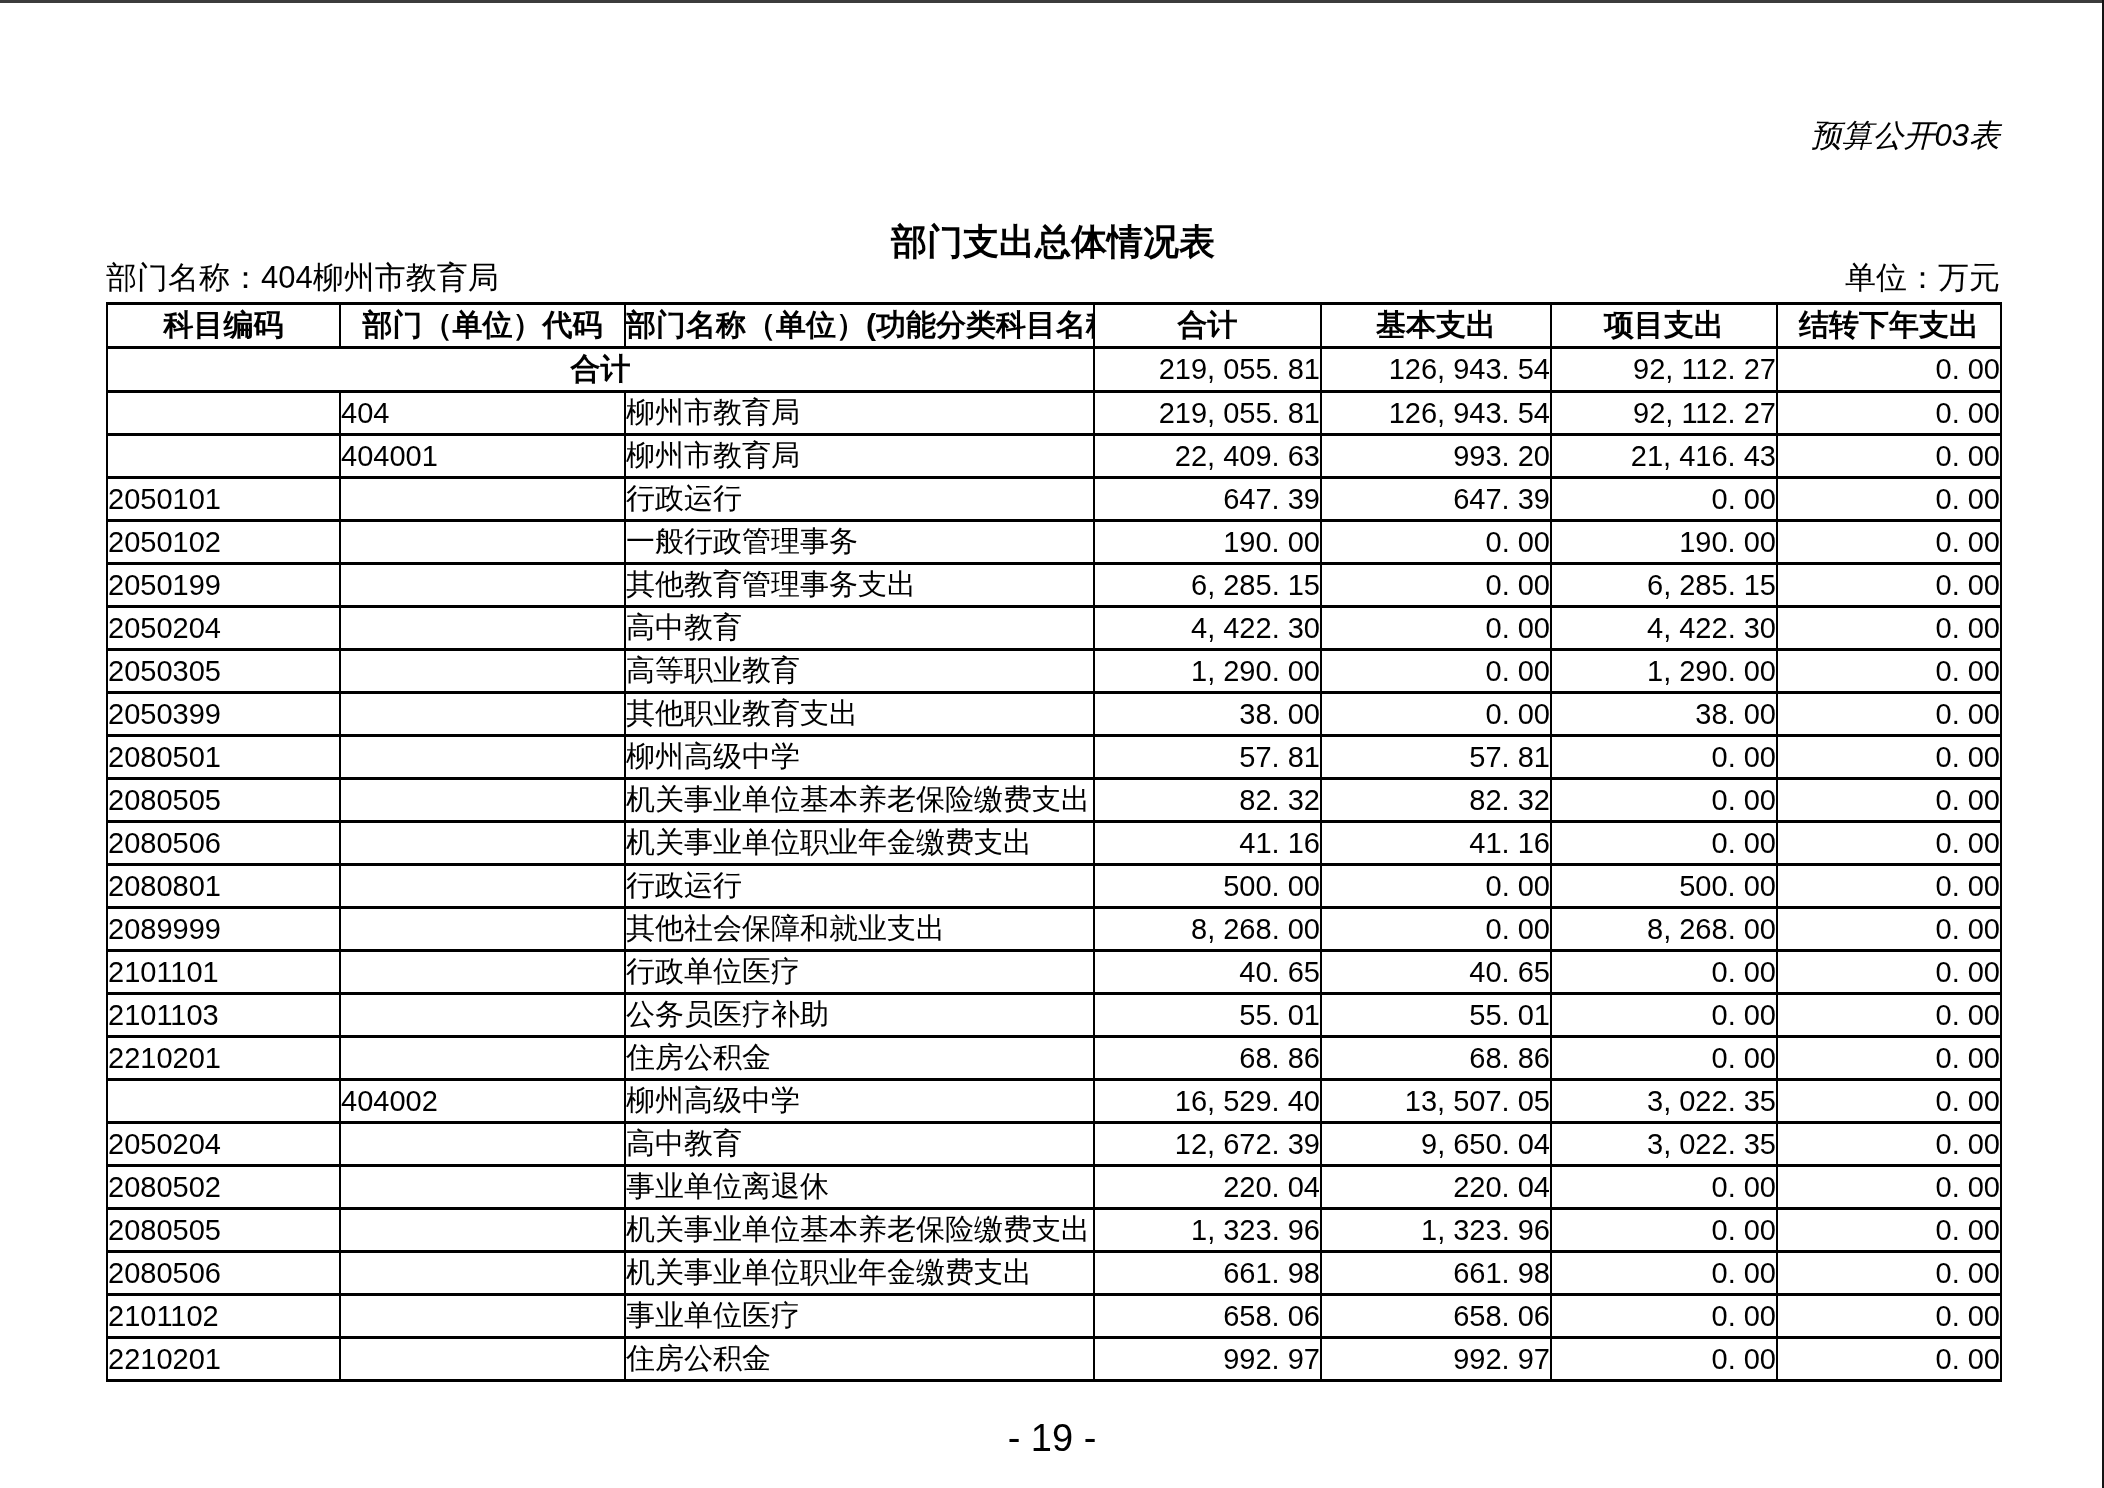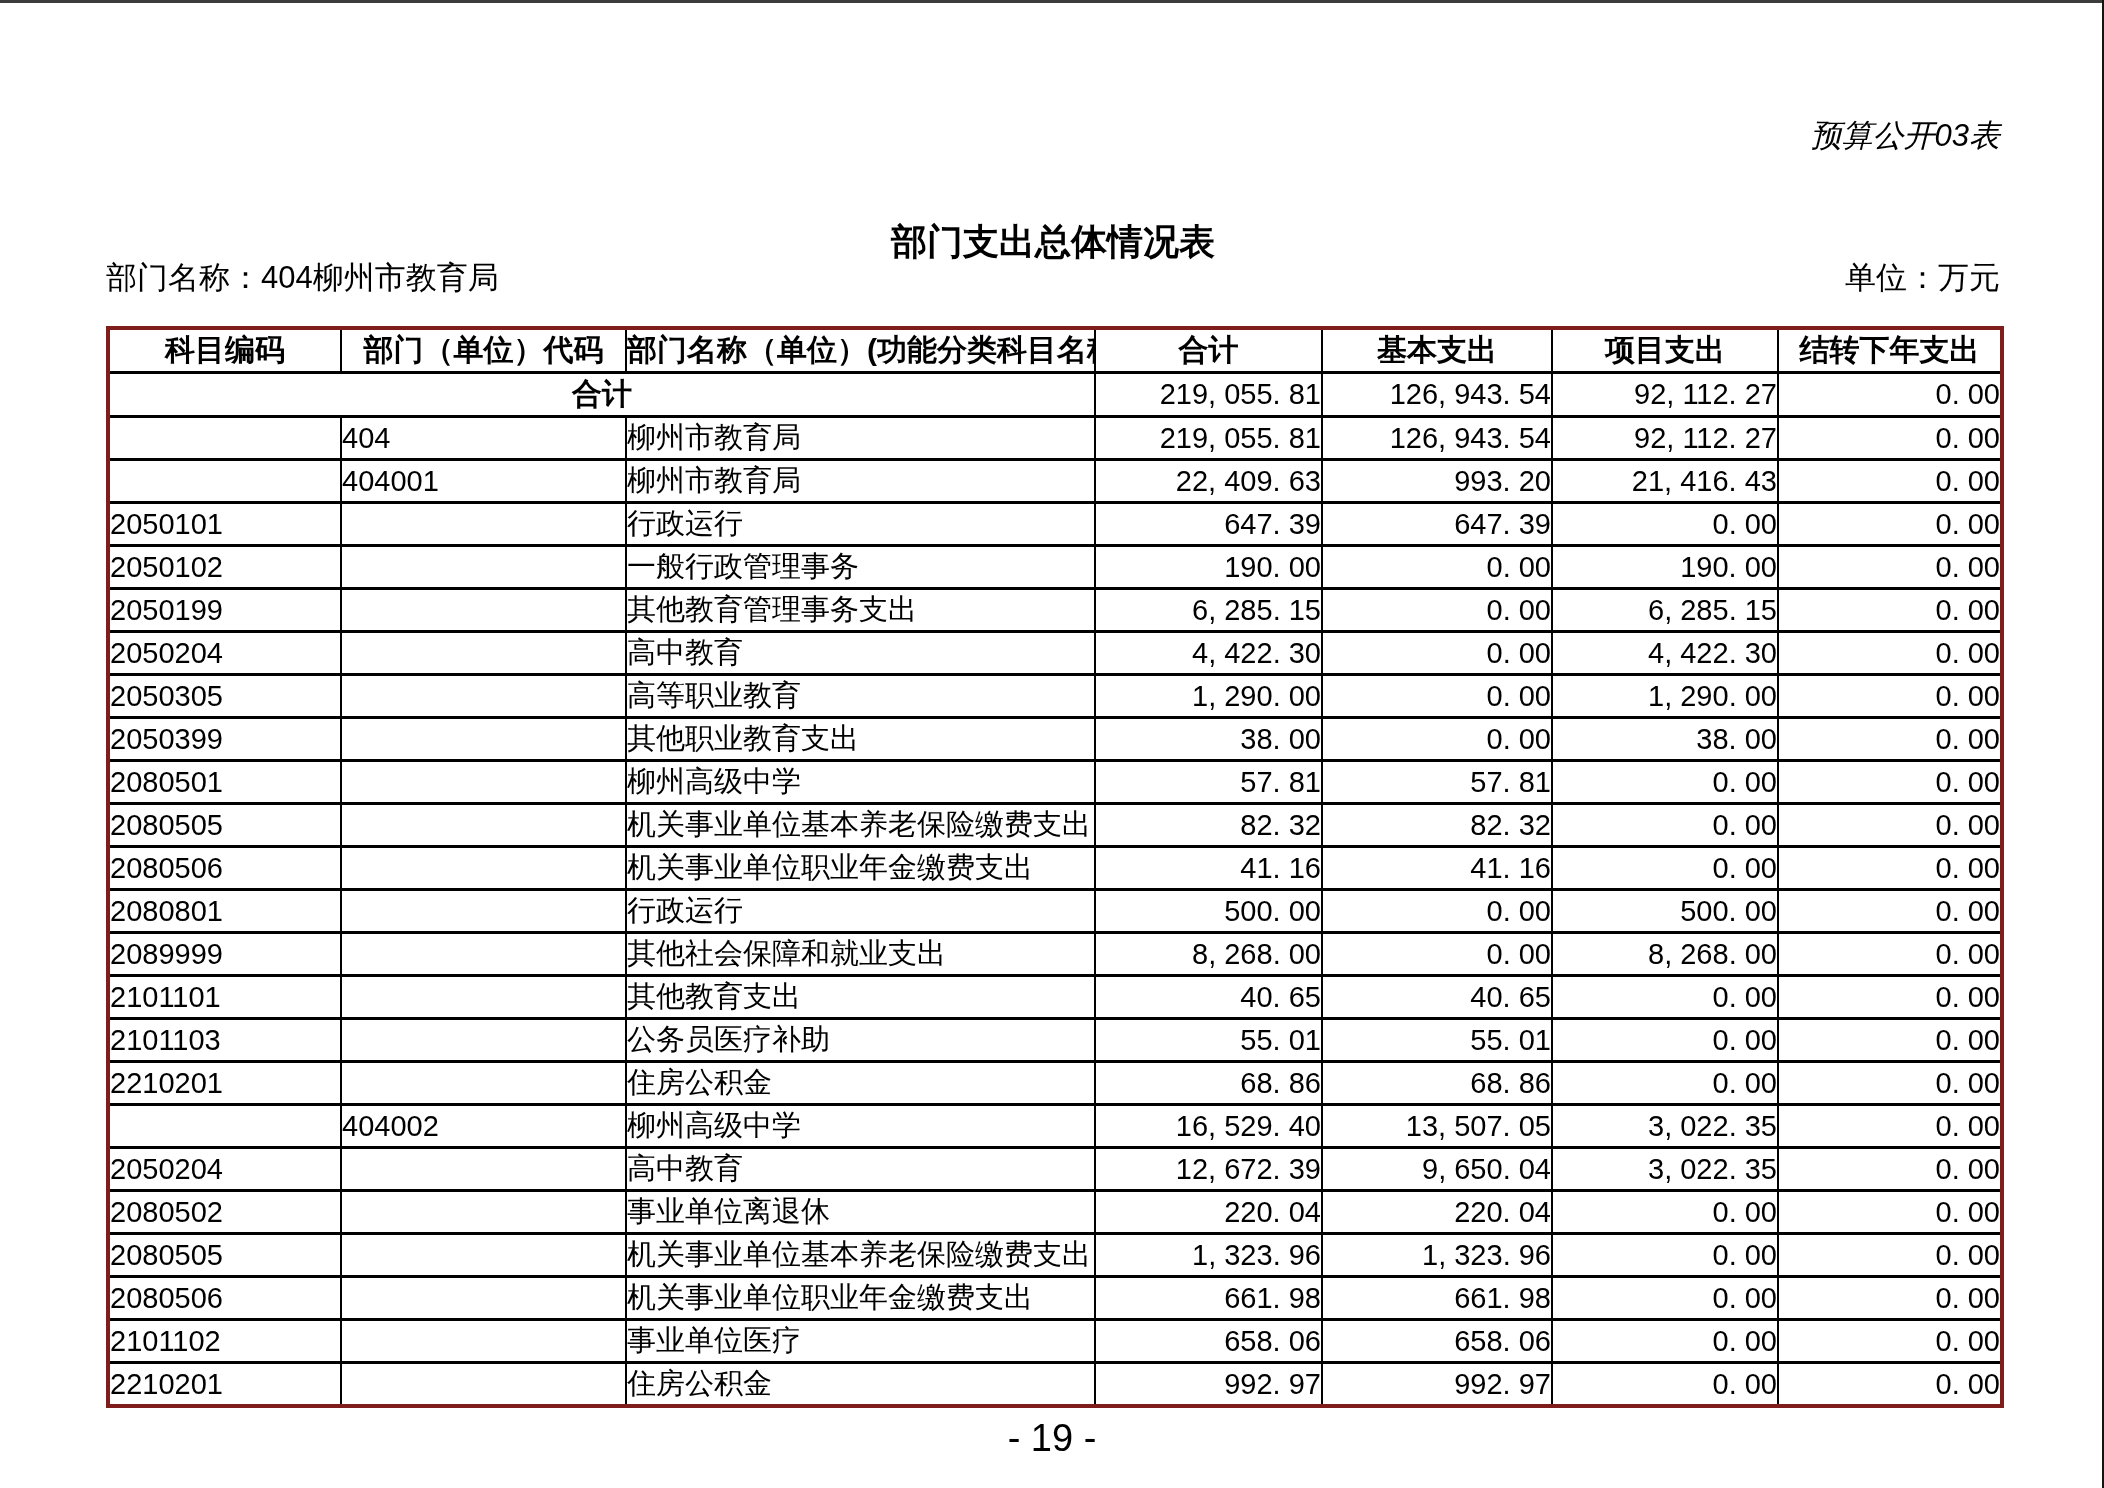--- a/index.html
+++ b/index.html
@@ -33,21 +33,21 @@
     width:1894px;
     border-collapse:collapse;table-layout:fixed;
     font-size:29px;
   }
   table.budget td, table.budget th{
     border:2px solid #000;
     border-top-width:3px;border-bottom-width:3px;
     padding:0;overflow:hidden;white-space:nowrap;
     height:38px;vertical-align:middle;
   }
-  table.budget{border:4px solid #7f1d1d;margin-top:24px;}
+  table.budget{border:2px solid #7f1d1d;}
   th.col-h{font-weight:bold;text-align:center;font-size:30px;}
   td.cell-code{text-align:left;padding-left:15px;}
   td.cell-name{text-align:left;padding-left:9px;}
   td.cell-num{text-align:right;padding-right:4px;}
   td.cell-total-label{text-align:center;font-weight:bold;font-size:30px;}
 
   .page-footer{
     position:absolute;top:1418px;left:0;width:2104px;
     text-align:center;font-size:38px;line-height:40px;
   }
@@ -209,21 +209,21 @@
           <td class="cell-code"></td>
           <td class="cell-name">其他社会保障和就业支出</td>
           <td class="cell-num">8, 268. 00</td>
           <td class="cell-num">0. 00</td>
           <td class="cell-num">8, 268. 00</td>
           <td class="cell-num">0. 00</td>
         </tr>
         <tr>
           <td class="cell-code">2101101</td>
           <td class="cell-code"></td>
-          <td class="cell-name">其他教育支出</td>
+          <td class="cell-name">行政单位医疗</td>
           <td class="cell-num">40. 65</td>
           <td class="cell-num">40. 65</td>
           <td class="cell-num">0. 00</td>
           <td class="cell-num">0. 00</td>
         </tr>
         <tr>
           <td class="cell-code">2101103</td>
           <td class="cell-code"></td>
           <td class="cell-name">公务员医疗补助</td>
           <td class="cell-num">55. 01</td>

